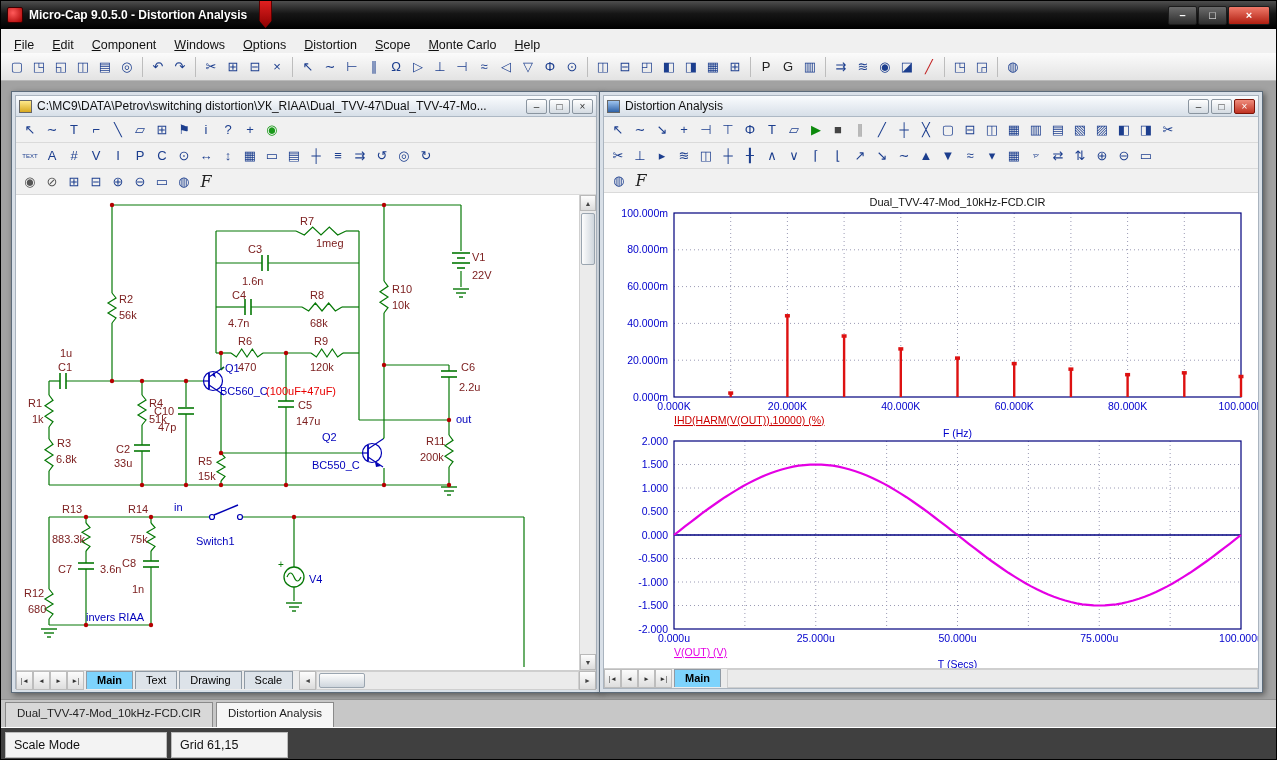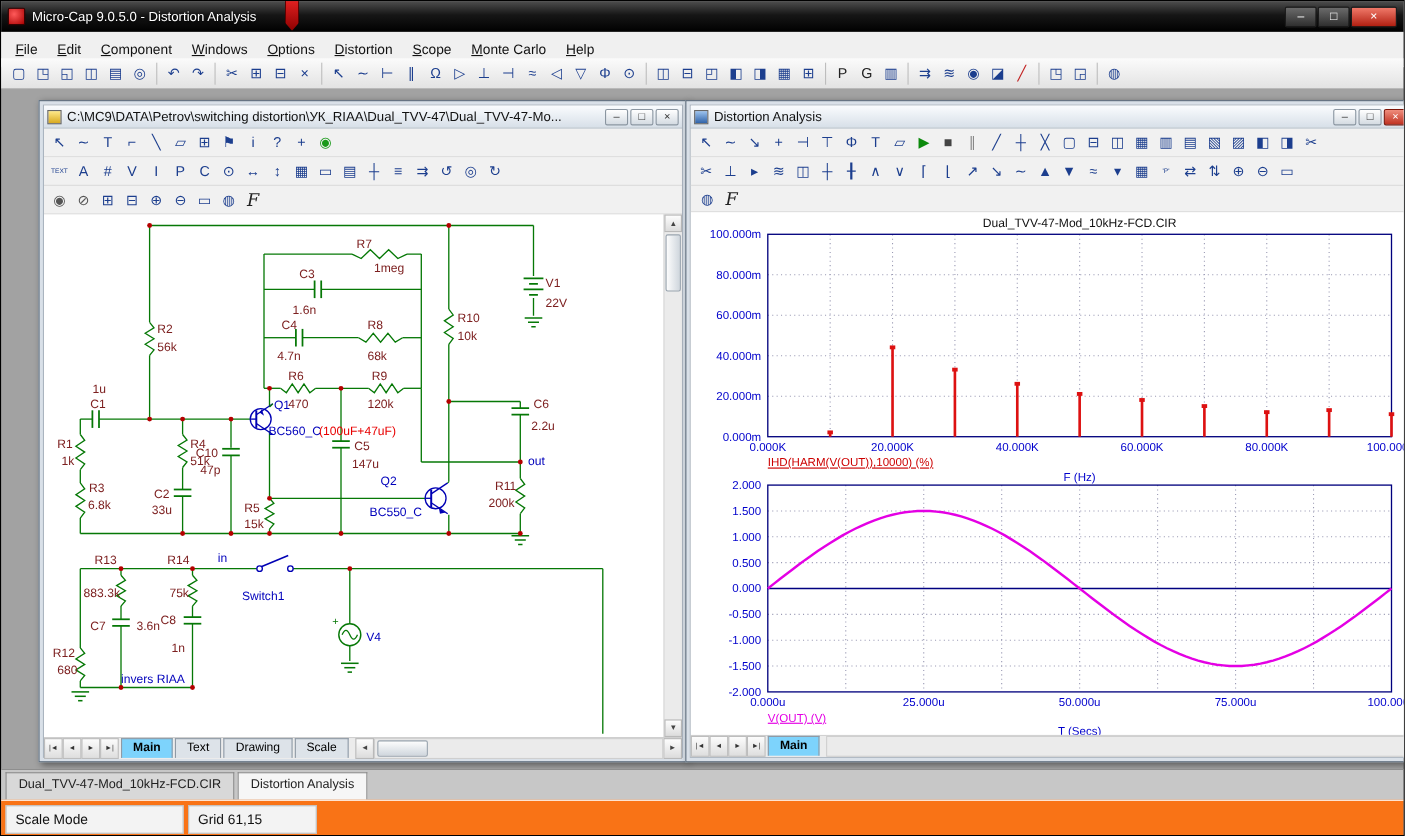--- a/index.html
+++ b/index.html
@@ -1,36 +1,36 @@
 <!DOCTYPE html>
 <html><head>
 <meta charset="utf-8">
 <style>
   html,body{margin:0;padding:0;background:#555;}
   *{box-sizing:border-box;}
   .app{position:relative;width:1277px;height:760px;background:#a2a2a2;font-family:"Liberation Sans",sans-serif;overflow:hidden;border:1px solid #000;}
   
-  .titlebar{position:absolute;top:0;left:0;right:0;height:28px;background:linear-gradient(#4e4e4e,#161616 45%,#000);display:flex;align-items:center;padding:0 6px;}
+  .titlebar{position:absolute;top:0;left:0;right:0;height:28px;background:linear-gradient(#4e4e4e,#161616 45%,#000);display:flex;align-items:center;padding:0 6px;font-weight:bold;}
   .app-icon{width:16px;height:16px;background:radial-gradient(circle at 35% 35%,#ff5a5a,#a80000);border:1px solid #3a0000;border-radius:2px;margin-right:6px;}
   .title-text{color:#fff;font-size:12px;text-shadow:0 1px 2px #000;}
   .ribbon{position:absolute;left:258px;top:0;width:13px;height:27px;background:linear-gradient(#e02020,#8d0000);clip-path:polygon(0 0,100% 0,100% 72%,50% 100%,0 72%);border-left:1px solid #5d0000;border-right:1px solid #5d0000;}
   .win-btns{margin-left:auto;display:flex;}
   .wb{width:29px;height:19px;display:flex;align-items:center;justify-content:center;color:#fff;font-size:11px;border:1px solid #1c1c1c;background:linear-gradient(#6b6b6b,#2e2e2e);border-radius:2px;margin-left:1px;}
   .wb.close{background:linear-gradient(#f07a6a,#b01e10);width:42px;}
   
   .menubar{position:absolute;top:28px;left:0;right:0;height:32px;background:#f0f0f0;border-bottom:1px solid #d2d2d2;display:flex;align-items:center;padding-left:4px;font-size:12.5px;color:#111;}
   .menu-item{padding:3px 9px;cursor:default;}
   
   .toolbar{position:absolute;top:52px;left:0;right:0;height:28px;background:linear-gradient(#fbfbfb,#e3e3e3);border-bottom:1px solid #b9b9b9;display:flex;align-items:center;padding:0 5px;}
   .tb-icon{width:22px;height:22px;display:flex;align-items:center;justify-content:center;font-size:13px;color:#1c3e8e;border:1px solid transparent;border-radius:2px;flex:0 0 auto;}
   .tb-icon.tb-small{font-size:6px;letter-spacing:0;}
   .tb-icon.tb-big{font-family:"DejaVu Serif",serif;font-style:italic;font-size:16px;color:#222;}
   .tb-sep{width:1px;height:20px;background:#bdbdbd;margin:0 4px;flex:0 0 auto;}
   
-  .mdi{position:absolute;top:80px;left:0;right:0;height:618px;background:#a2a2a2;margin-left:24px;}
+  .mdi{position:absolute;top:80px;left:0;right:0;height:618px;background:#a2a2a2;}
   .child-window{position:absolute;border:1px solid #5c6b7a;background:#d9e0e8;padding:3px;box-shadow:2px 2px 6px rgba(0,0,0,.45);}
   .cw-inner{background:#f2f2f2;height:100%;display:flex;flex-direction:column;border:1px solid #aab4bf;}
   .cw-title{height:21px;display:flex;align-items:center;background:linear-gradient(#fafcfe,#d7dfe8);border-bottom:1px solid #adb8c4;font-size:12px;padding:0 3px;color:#111;flex:0 0 auto;}
   .cw-icon{width:13px;height:13px;margin-right:5px;border:1px solid #666;flex:0 0 auto;}
   .schem-ico{background:linear-gradient(#ffe98a,#d8a91f);}
   .ana-ico{background:linear-gradient(#9ec4ef,#2f62a8);}
   .cw-text{white-space:nowrap;overflow:hidden;text-overflow:ellipsis;flex:1 1 auto;}
   .cw-btn{width:21px;height:15px;display:flex;align-items:center;justify-content:center;font-size:10px;border:1px solid #8a95a0;background:linear-gradient(#ffffff,#d4dbe2);border-radius:2px;margin-left:2px;color:#333;flex:0 0 auto;}
   .cw-btn.red{background:linear-gradient(#ef8d7d,#c03222);color:#fff;border-color:#7c1408;}
   .cw-toolbar{height:26px;background:#f1f1f1;border-bottom:1px solid #dadada;display:flex;align-items:center;padding:0 3px;overflow:hidden;flex:0 0 auto;}
@@ -52,21 +52,21 @@
   
   .frow{height:24px;background:#f1f1f1;border-bottom:1px solid #dadada;display:flex;align-items:center;padding:0 4px;flex:0 0 auto;}
   .chart-area{position:relative;height:477px;background:#fff;overflow:hidden;}
   .chart-area svg text{font-family:"Liberation Sans",sans-serif;}
   .schem-canvas svg text{font-family:"Liberation Sans",sans-serif;}
   
   .doc-tabs{position:absolute;top:698px;left:0;right:0;height:28px;background:#c7c7c7;border-top:1px solid #8e8e8e;padding:3px 0 0 4px;display:flex;align-items:flex-end;}
   .doc-tab{padding:4px 11px;font-size:11.5px;background:#d8d8d8;border:1px solid #8a8a8a;border-bottom:none;margin-right:3px;height:25px;color:#222;}
   .doc-tab.active{background:#f6f6f6;}
   
-  .statusbar{position:absolute;top:726px;left:0;right:0;height:34px;background:#f97316;border-top:1px solid #fff;display:flex;align-items:center;font-size:12.5px;color:#111;padding:0 2px;}
+  .statusbar{position:absolute;top:726px;left:0;right:0;height:34px;background:#404040;border-top:1px solid #fff;display:flex;align-items:center;font-size:12.5px;color:#111;padding:0 2px;}
   .sb-box{border:1px solid #bcbcbc;background:#f3f3f3;height:26px;display:flex;align-items:center;padding:0 8px;margin:0 2px;}
   .sb-left{width:162px;flex:0 0 auto;}
   .sb-mid{flex:1 1 auto;}
   .sb-right{width:117px;flex:0 0 auto;}
 </style>
 </head>
 <body>
 
 <div class="app">
 

